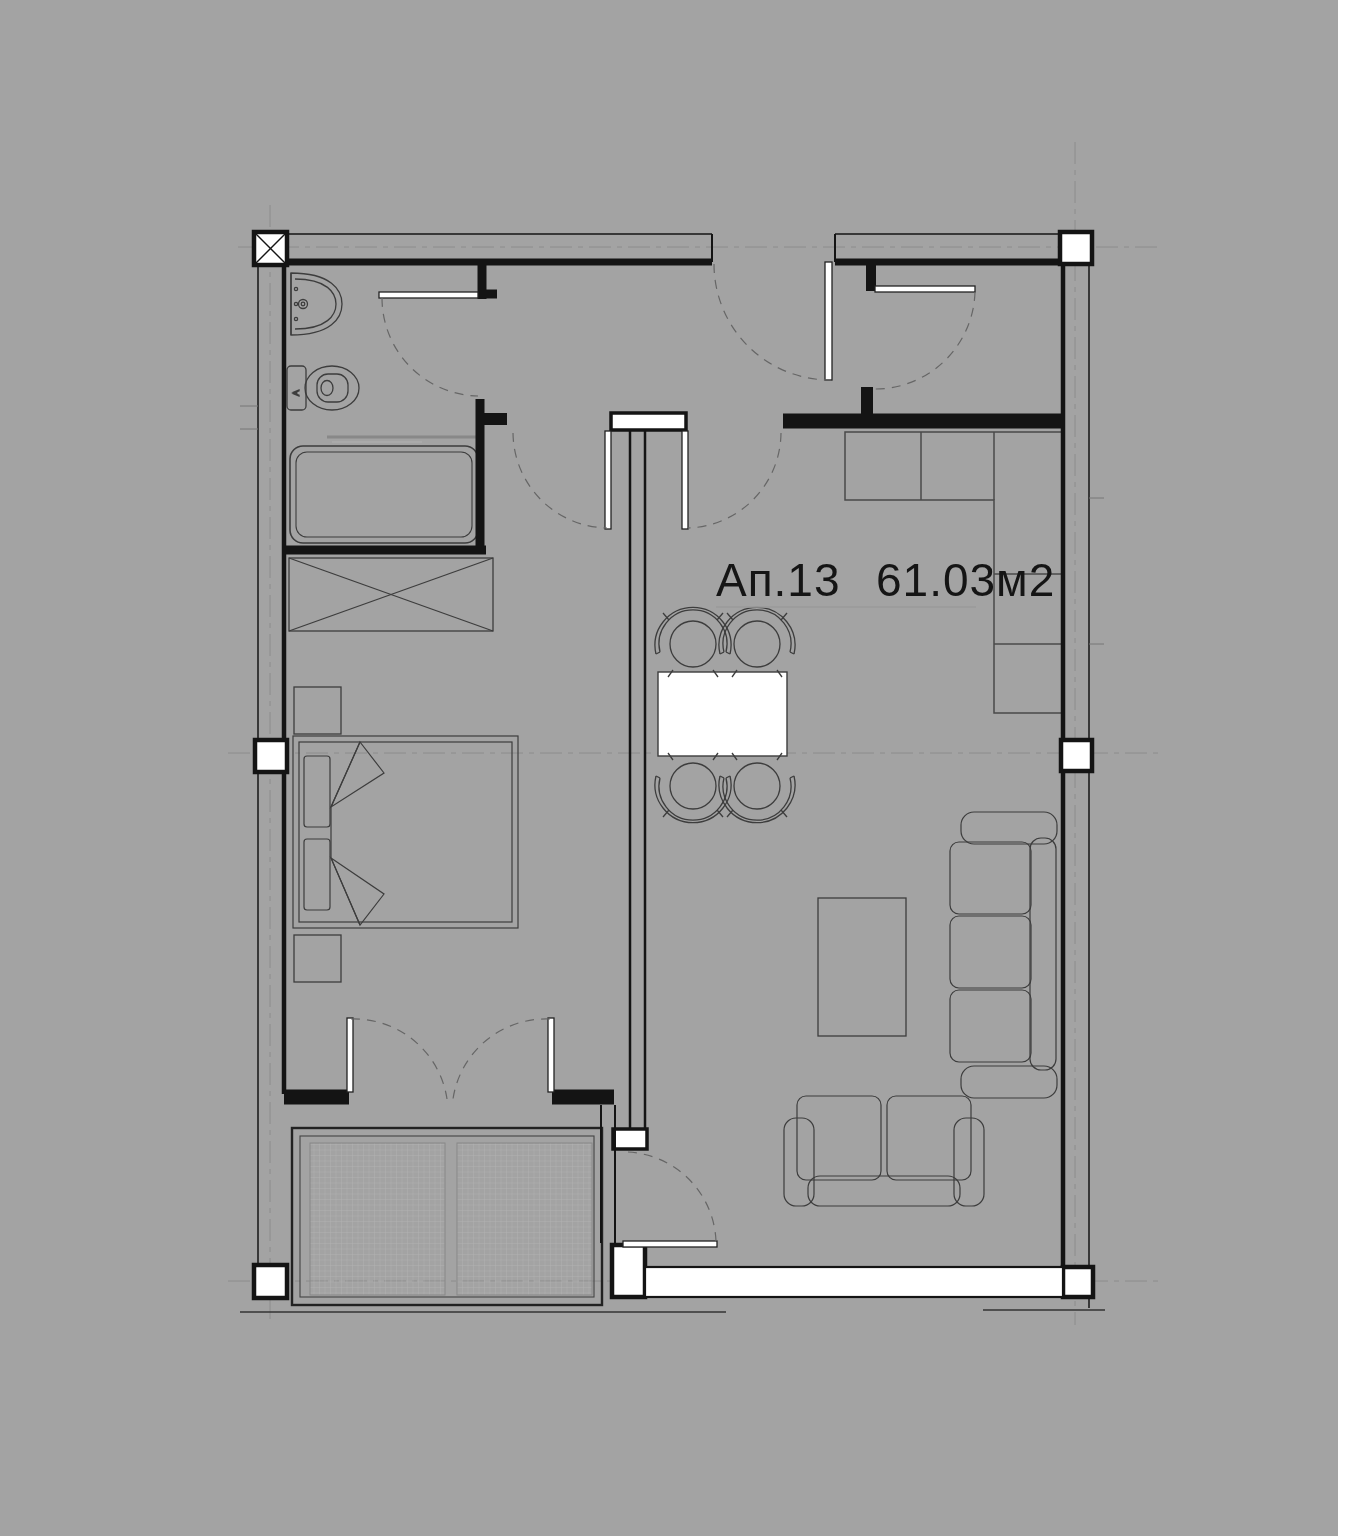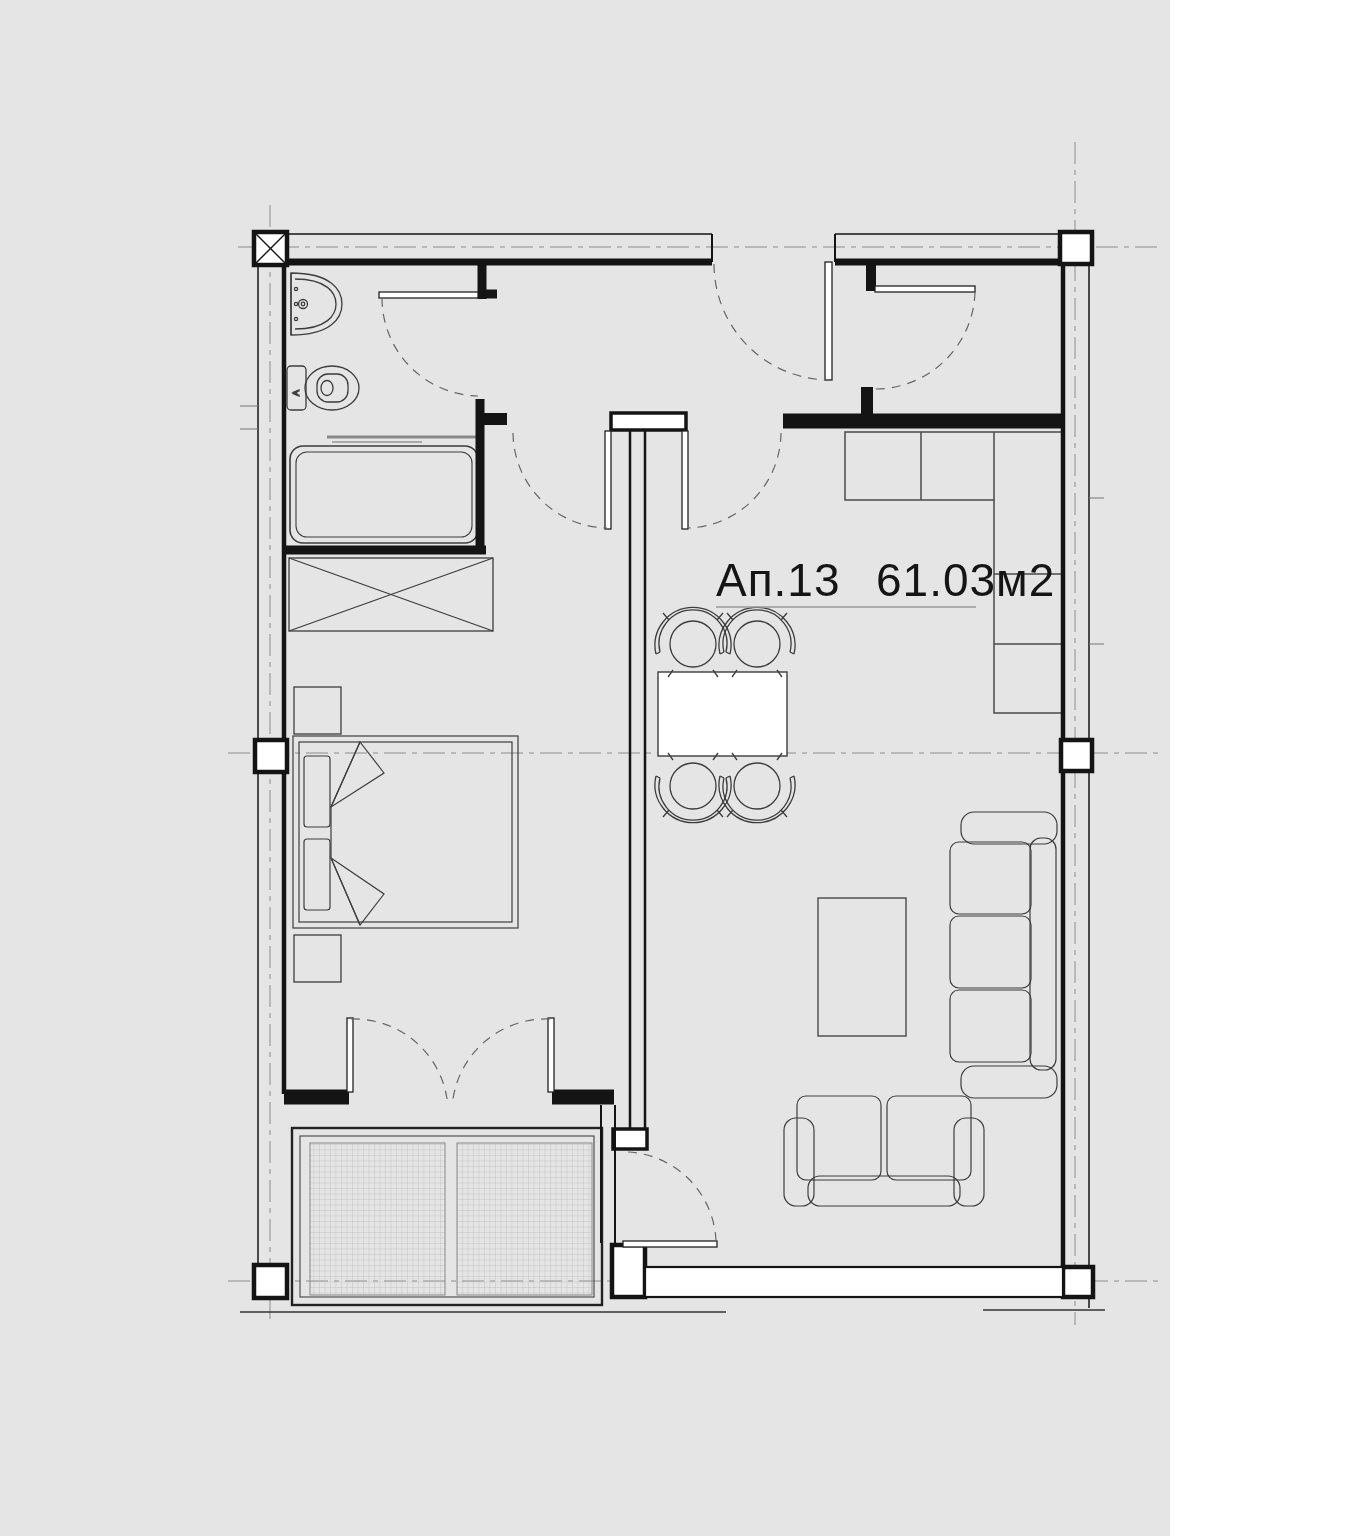--- a/index.html
+++ b/index.html
@@ -1,16 +1,16 @@
 <!DOCTYPE html>
 <html><head>
 <meta charset="utf-8">
 <style>
   html,body{margin:0;padding:0;background:#ffffff;}
-  .page{width:1170px;height:1536px;position:relative;background:#e5e5e5;overflow:hidden;}
+  .page{width:1338px;height:1536px;position:relative;background:#a3a3a3;overflow:hidden;}
   svg{display:block;}
   text{font-family:"Liberation Sans","DejaVu Sans",sans-serif;fill:#151515;}
   .plan-label{font-size:46px;letter-spacing:1px;}
   .tiny-label{font-size:9px;fill:#555;}
 </style>
 </head>
 <body>
 
 <div class="page">
 <svg width="1354" height="1536" viewBox="0 0 1354 1536">

